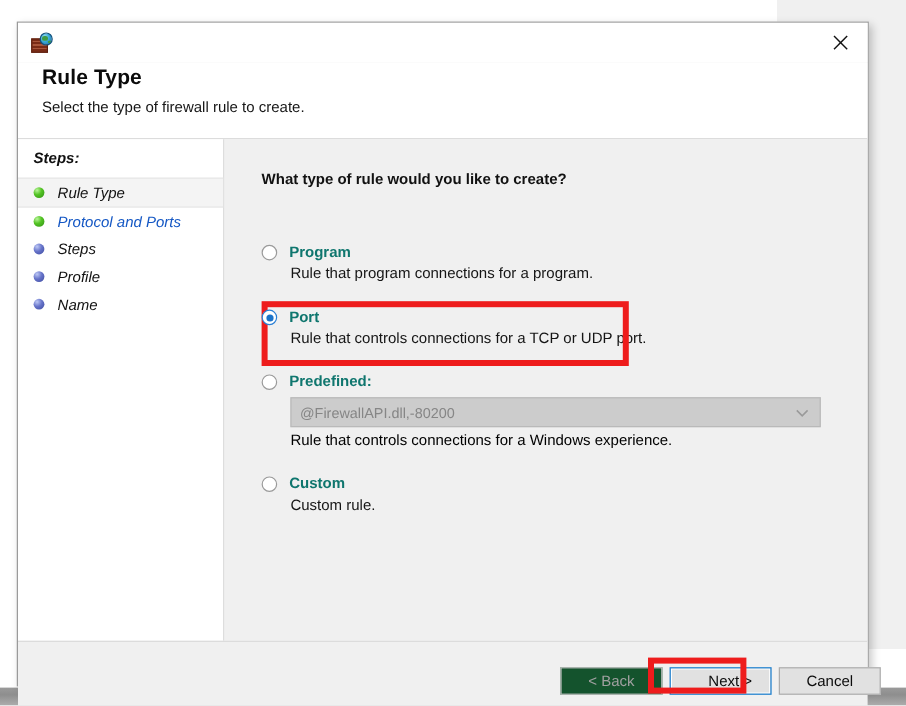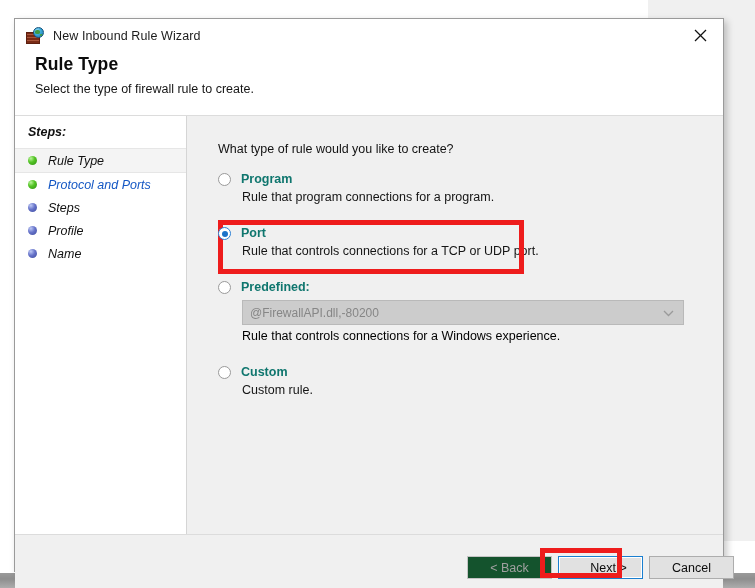--- a/index.html
+++ b/index.html
@@ -202,21 +202,22 @@
   #content {
     flex: 1;
     background: #f0f0f0;
     position: relative;
     padding: 26px 0 0 31px;
     box-sizing: border-box;
   }
   #question {
     font-size: 12.5px;
     color: #121212;
-    margin-bottom: 16px;
+    margin-bottom: 47px;
+    font-weight: bold;
   }
 
   .option-block { margin-bottom: 22px; position: relative; }
   .option-row { display: flex; align-items: flex-start; }
   .radio {
     width: 13px; height: 13px;
     border-radius: 50%;
     border: 1px solid #9a9a9a;
     background: #ffffff;
     box-sizing: border-box;
@@ -347,21 +348,20 @@
   </div>
 </div>
 
 <div id="dialog">
 
   <div id="titlebar">
     <div id="title-icon">
       <div class="brick"></div>
       <div class="globe"></div>
     </div>
-    <span id="title-text">New Inbound Rule Wizard</span>
     <div id="close-button">
       <svg width="13" height="13" viewBox="0 0 13 13" aria-hidden="true">
         <line x1="1" y1="1" x2="12" y2="12" stroke="#121212" stroke-width="1.2"></line>
         <line x1="12" y1="1" x2="1" y2="12" stroke="#121212" stroke-width="1.2"></line>
       </svg>
     </div>
   </div>
 
   <div id="header">
     <div id="page-title">Rule Type</div>

